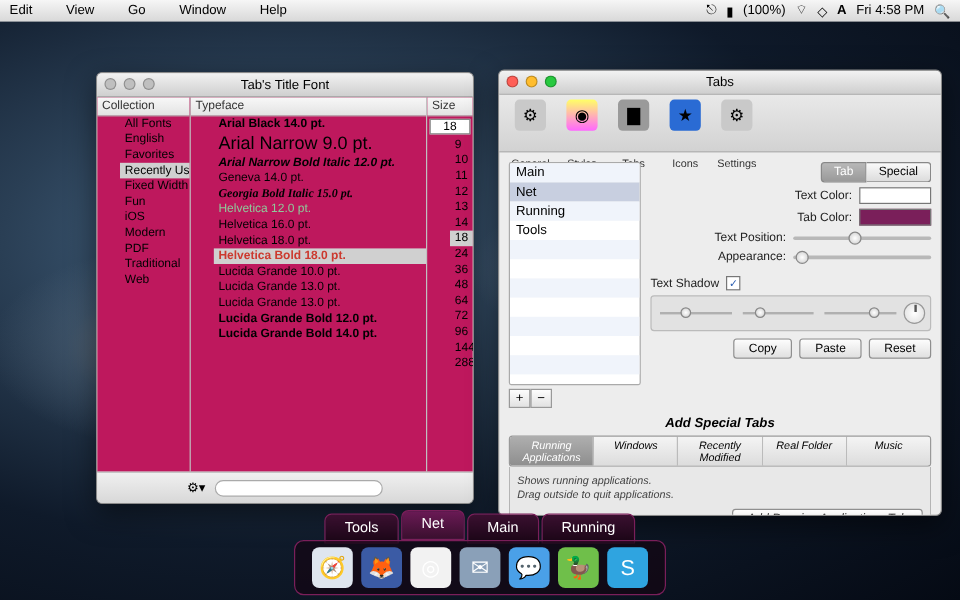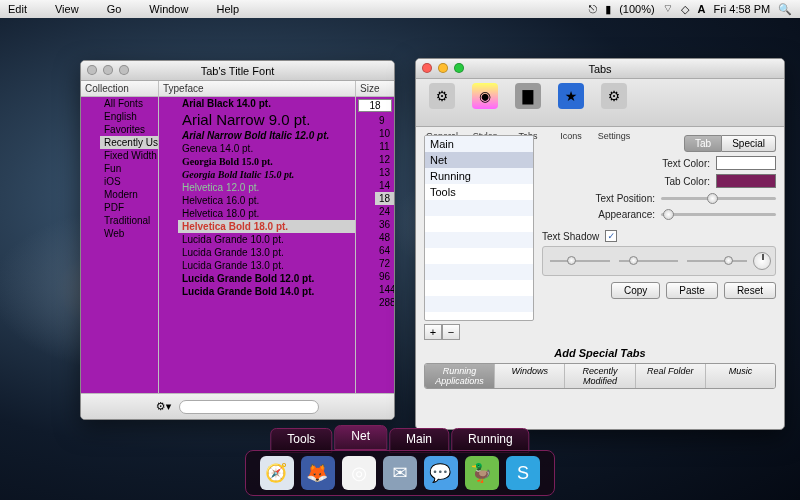--- a/index.html
+++ b/index.html
@@ -13,21 +13,21 @@
 .menubar .right span{font-size:11px;}
 
 .window{position:absolute;background:#ededed;border:1px solid #8a8a8a;border-radius:5px;box-shadow:0 8px 24px rgba(0,0,0,0.5);overflow:hidden;}
 .titlebar{height:20px;background:linear-gradient(#f2f2f2,#cfcfcf);border-bottom:1px solid #aaa;display:flex;align-items:center;justify-content:center;position:relative;font-size:12px;color:#3a3a3a;}
 .traffic{position:absolute;left:6px;top:4px;display:flex;gap:6px;}
 .tl{width:10px;height:10px;border-radius:50%;border:1px solid rgba(0,0,0,0.25);}
 .tl.r{background:#ff5f57;} .tl.y{background:#ffbd2e;} .tl.g{background:#28c940;}
 .tl.dim{background:#bfbfbf;}
 
 #fontwin{left:80px;top:60px;width:315px;height:360px;}
-#fontwin .cols{display:flex;height:calc(100% - 20px - 26px);background:#a21caf;}
+#fontwin .cols{display:flex;height:calc(100% - 20px - 26px);background:#be185d;}
 #fontwin .col{border-right:1px solid #c0c0c0;overflow:hidden;}
 #fontwin .col:last-child{border-right:none;}
 #fontwin .hdr{background:linear-gradient(#f8f8f8,#e3e3e3);border-bottom:1px solid #bbb;padding:2px 4px;font-size:10px;color:#333;}
 #fontwin .list{overflow:auto;margin-left:19px;}
 #fontwin .row{padding:1px 4px;font-size:10px;white-space:nowrap;}
 #fontwin .row.sel{background:#d0d0d0;}
 #fontwin .col.c1{width:78px;} #fontwin .col.c2{flex:1;} #fontwin .col.c3{width:38px;}
 #fontwin .sizebox{border:1px solid #888;margin:2px;text-align:center;background:#fff;font-size:10px;}
 #fontwin .footer{height:26px;background:linear-gradient(#f0f0f0,#d8d8d8);border-top:1px solid #bbb;display:flex;align-items:center;justify-content:center;}
 #fontwin .search{width:140px;height:14px;border:1px solid #aaa;border-radius:8px;background:#fff;}
@@ -132,21 +132,20 @@
           <div class="row">Web</div>
         </div>
     </div>
     <div class="col c2">
       <div class="hdr">Typeface</div>
       <div class="list" id="col-typefaces">
           <div class="row" style="font-weight:bold;font-family:Arial Black,Arial;">Arial Black 14.0 pt.</div>
           <div class="row" style="font-family:Arial Narrow,Arial;font-size:15px;">Arial Narrow 9.0 pt.</div>
           <div class="row" style="font-style:italic;font-weight:bold;font-family:Arial Narrow,Arial;">Arial Narrow Bold Italic 12.0 pt.</div>
           <div class="row" style="">Geneva 14.0 pt.</div>
-          <div class="row" style="font-family:Georgia;font-weight:bold;">Georgia Bold 15.0 pt.</div>
           <div class="row" style="font-family:Georgia;font-weight:bold;font-style:italic;">Georgia Bold Italic 15.0 pt.</div>
           <div class="row" style="color:#8fc99a;">Helvetica 12.0 pt.</div>
           <div class="row" style="">Helvetica 16.0 pt.</div>
           <div class="row" style="">Helvetica 18.0 pt.</div>
           <div class="row sel" style="font-weight:bold;color:#cc3a2f;">Helvetica Bold 18.0 pt.</div>
           <div class="row" style="">Lucida Grande 10.0 pt.</div>
           <div class="row" style="">Lucida Grande 13.0 pt.</div>
           <div class="row" style="">Lucida Grande 13.0 pt.</div>
           <div class="row" style="font-weight:bold;">Lucida Grande Bold 12.0 pt.</div>
           <div class="row" style="font-weight:bold;">Lucida Grande Bold 14.0 pt.</div>
@@ -282,20 +281,27 @@
   </div>
   <div class="special">
     <div class="sptitle">Add Special Tabs</div>
     <div class="sptabs" id="sptabs">
         <div class="sptab sel">Running Applications</div>
         <div class="sptab">Windows</div>
         <div class="sptab">Recently Modified</div>
         <div class="sptab">Real Folder</div>
         <div class="sptab">Music</div>
       </div>
+    <div class="spbox">
+      <div class="spdesc">Shows running applications.</div>
+      <div class="spdesc">Drag outside to quit applications.</div>
+      <div style="text-align:right;margin-top:8px;">
+        <span class="pushbtn">Add Running Applications Tab</span>
+      </div>
+    </div>
   </div>
 </div>
 
 <div class="docktabs" id="docktabs">
     <div class="dtab">Tools</div>
     <div class="dtab active">Net</div>
     <div class="dtab">Main</div>
     <div class="dtab">Running</div>
   </div>
 <div class="dock" id="dock">

